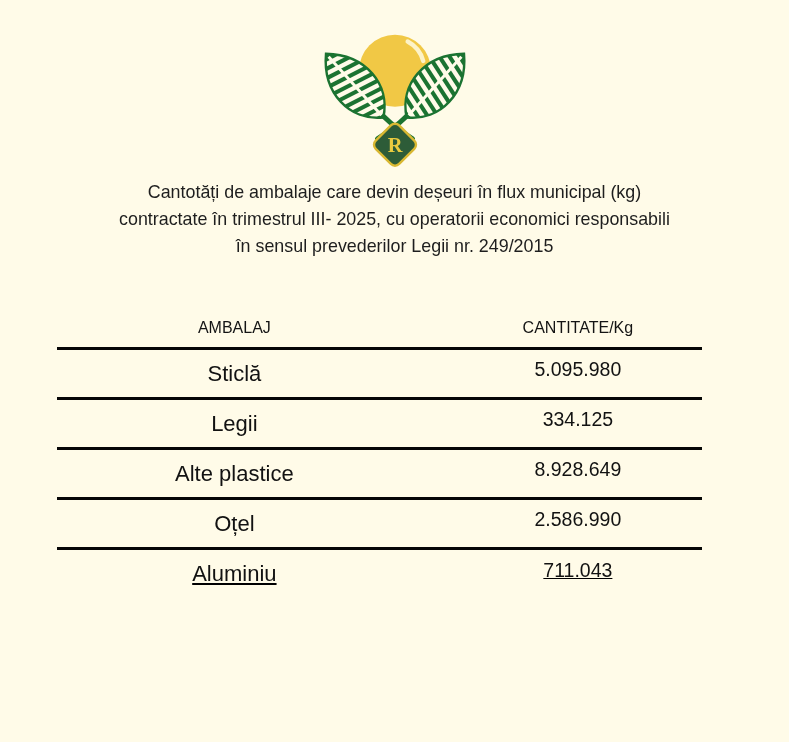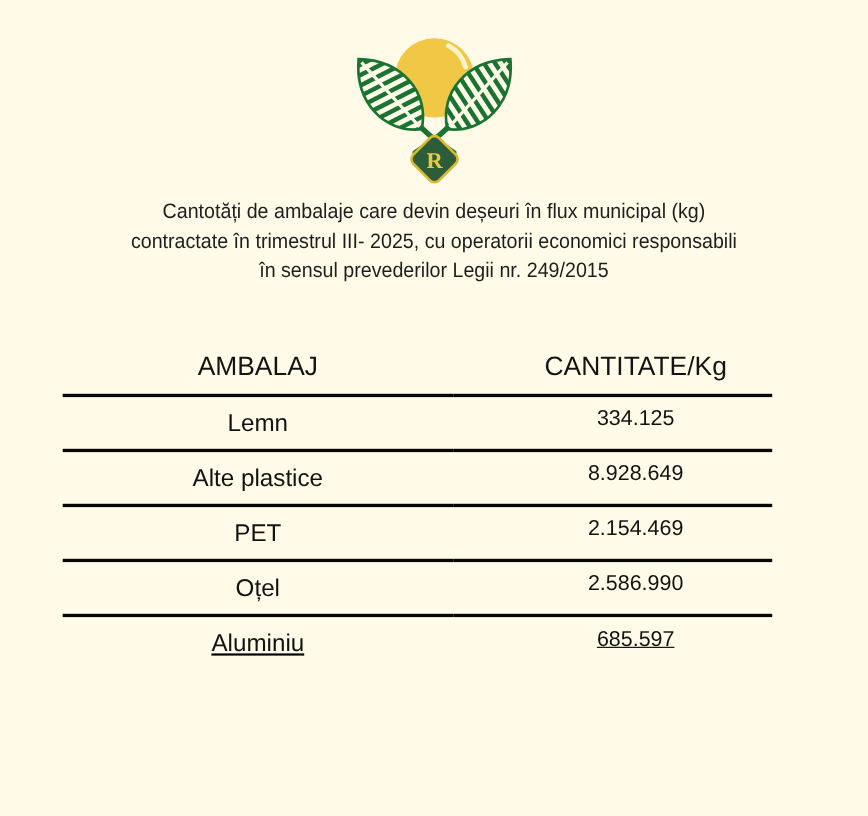--- a/index.html
+++ b/index.html
@@ -39,21 +39,21 @@
     table-layout: fixed;
     width: 645px;
     margin: 48px 0 0 57px;
   }
   .qty-table th, .qty-table td {
     font-weight: normal;
     text-align: center;
     padding: 0;
   }
   .qty-table thead th {
-    font-size: 24px;
+    font-size: 16px;
     color: #141414;
     padding: 12px 0 10px 0;
   }
   .qty-table thead tr {
     border-bottom: 3px solid #060606;
   }
   .qty-table tbody tr {
     height: 50px;
     border-bottom: 3px solid #060606;
   }
@@ -155,35 +155,35 @@
       <col style="width:45%">
     </colgroup>
     <thead>
       <tr>
         <th>AMBALAJ</th>
         <th class="cantitate-hd">CANTITATE/Kg</th>
       </tr>
     </thead>
     <tbody id="rows-body">
         <tr>
-          <td class="material">Lemn</td>
+          <td class="material">Sticlă</td>
+          <td class="quantity">5.095.980</td>
+        </tr>
+        <tr>
+          <td class="material">Legii</td>
           <td class="quantity">334.125</td>
         </tr>
         <tr>
           <td class="material">Alte plastice</td>
           <td class="quantity">8.928.649</td>
         </tr>
         <tr>
-          <td class="material">PET</td>
-          <td class="quantity">2.154.469</td>
-        </tr>
-        <tr>
           <td class="material">Oțel</td>
           <td class="quantity">2.586.990</td>
         </tr>
         <tr>
           <td class="material">Aluminiu</td>
-          <td class="quantity">685.597</td>
+          <td class="quantity">711.043</td>
         </tr>
       </tbody>
   </table>
 
 </div>
 
 </body></html>

